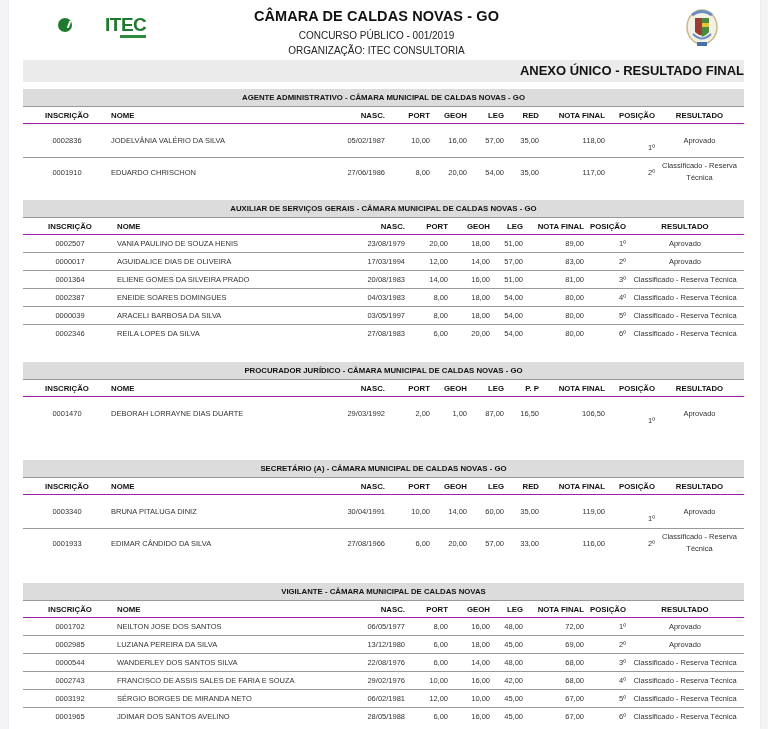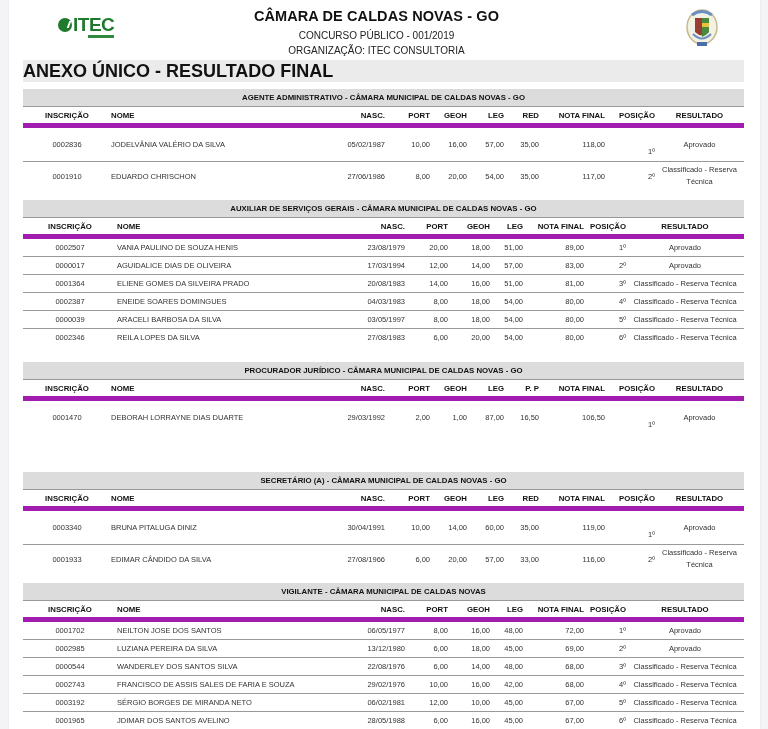--- a/index.html
+++ b/index.html
@@ -23,46 +23,47 @@
     width: 14px; height: 14px; border-radius: 50%;
     background: #1f7a2e; margin-right: 1px; position: relative;
   }
   .logo-itec .mark::after {
     content: ""; position: absolute; right: 2px; top: 3px; width: 5px; height: 7px;
     border-right: 2px solid #fff; transform: skewX(-20deg);
   }
   .logo-itec .word {
     font-weight: bold; font-size: 19px; color: #1f7a2e; letter-spacing: -0.5px; line-height: 16px;
     position: relative;
+    margin-left: 32px;
   }
   .logo-itec .word .sub {
     position: absolute; right: 0; bottom: -5px; width: 26px; height: 3px; background: #2f8a3e;
   }
   .crest {
     position: absolute; left: 676px; top: 6px; width: 34px; height: 42px;
   }
   .title-block { position: absolute; left: 0; right: 16px; top: 8px; text-align: center; }
   .title-main { font-size: 14.5px; font-weight: bold; color: #111; letter-spacing: 0.1px; }
   .title-sub { font-size: 10px; color: #222; margin-top: 6px; }
   .title-sub2 { font-size: 10px; color: #222; margin-top: 4px; }
   .annex {
     position: absolute; left: 14px; width: 721px; top: 60px; height: 22px;
-    background: #ebebeb; text-align: left; line-height: 22px;
-    font-size: 18px; font-weight: bold; color: #111;
+    background: #ebebeb; text-align: right; line-height: 22px;
+    font-size: 13px; font-weight: bold; color: #111;
   }
   .section { position: absolute; left: 14px; width: 721px; }
   .sec-title {
     background: #dcdcdc; height: 17px; line-height: 17px; text-align: center;
     font-size: 7.8px; font-weight: bold; color: #111;
     border-bottom: 1px solid #999;
   }
   table { border-collapse: collapse; width: 721px; table-layout: fixed; }
   th {
     font-size: 7.8px; font-weight: bold; color: #111; height: 16px; padding: 0;
-    border-bottom: 5px solid #a21caf;
+    border-bottom: 1px solid #a21caf;
   }
   td { font-size: 7.5px; color: #333; padding: 0; border-bottom: 1px solid #999; }
   tr:last-child td { border-bottom: none; }
   .c { text-align: center; }
   .l { text-align: left; }
   .r { text-align: right; }
   .tall td { height: 28px; }
   .short td { height: 17px; }
   .pos-low { vertical-align: bottom; padding-bottom: 5px; }
   .wrap { line-height: 12px; }
@@ -288,21 +289,21 @@
           <td class="r">87,00</td>
           <td class="r">16,50</td>
           <td class="r">106,50</td>
           <td class="r pos-low">1º</td>
           <td class="c wrap">Aprovado</td>
         </tr>
       </tbody>
     </table>
   </div>
 
-  <div class="section" style="top:472px;">
+  <div class="section" style="top:460px;">
     <div class="sec-title">SECRETÁRIO (A) - CÂMARA MUNICIPAL DE CALDAS NOVAS - GO</div>
     <table>
       <colgroup>
           <col style="width:88px">
           <col style="width:200px">
           <col style="width:74px">
           <col style="width:45px">
           <col style="width:37px">
           <col style="width:37px">
           <col style="width:35px">

